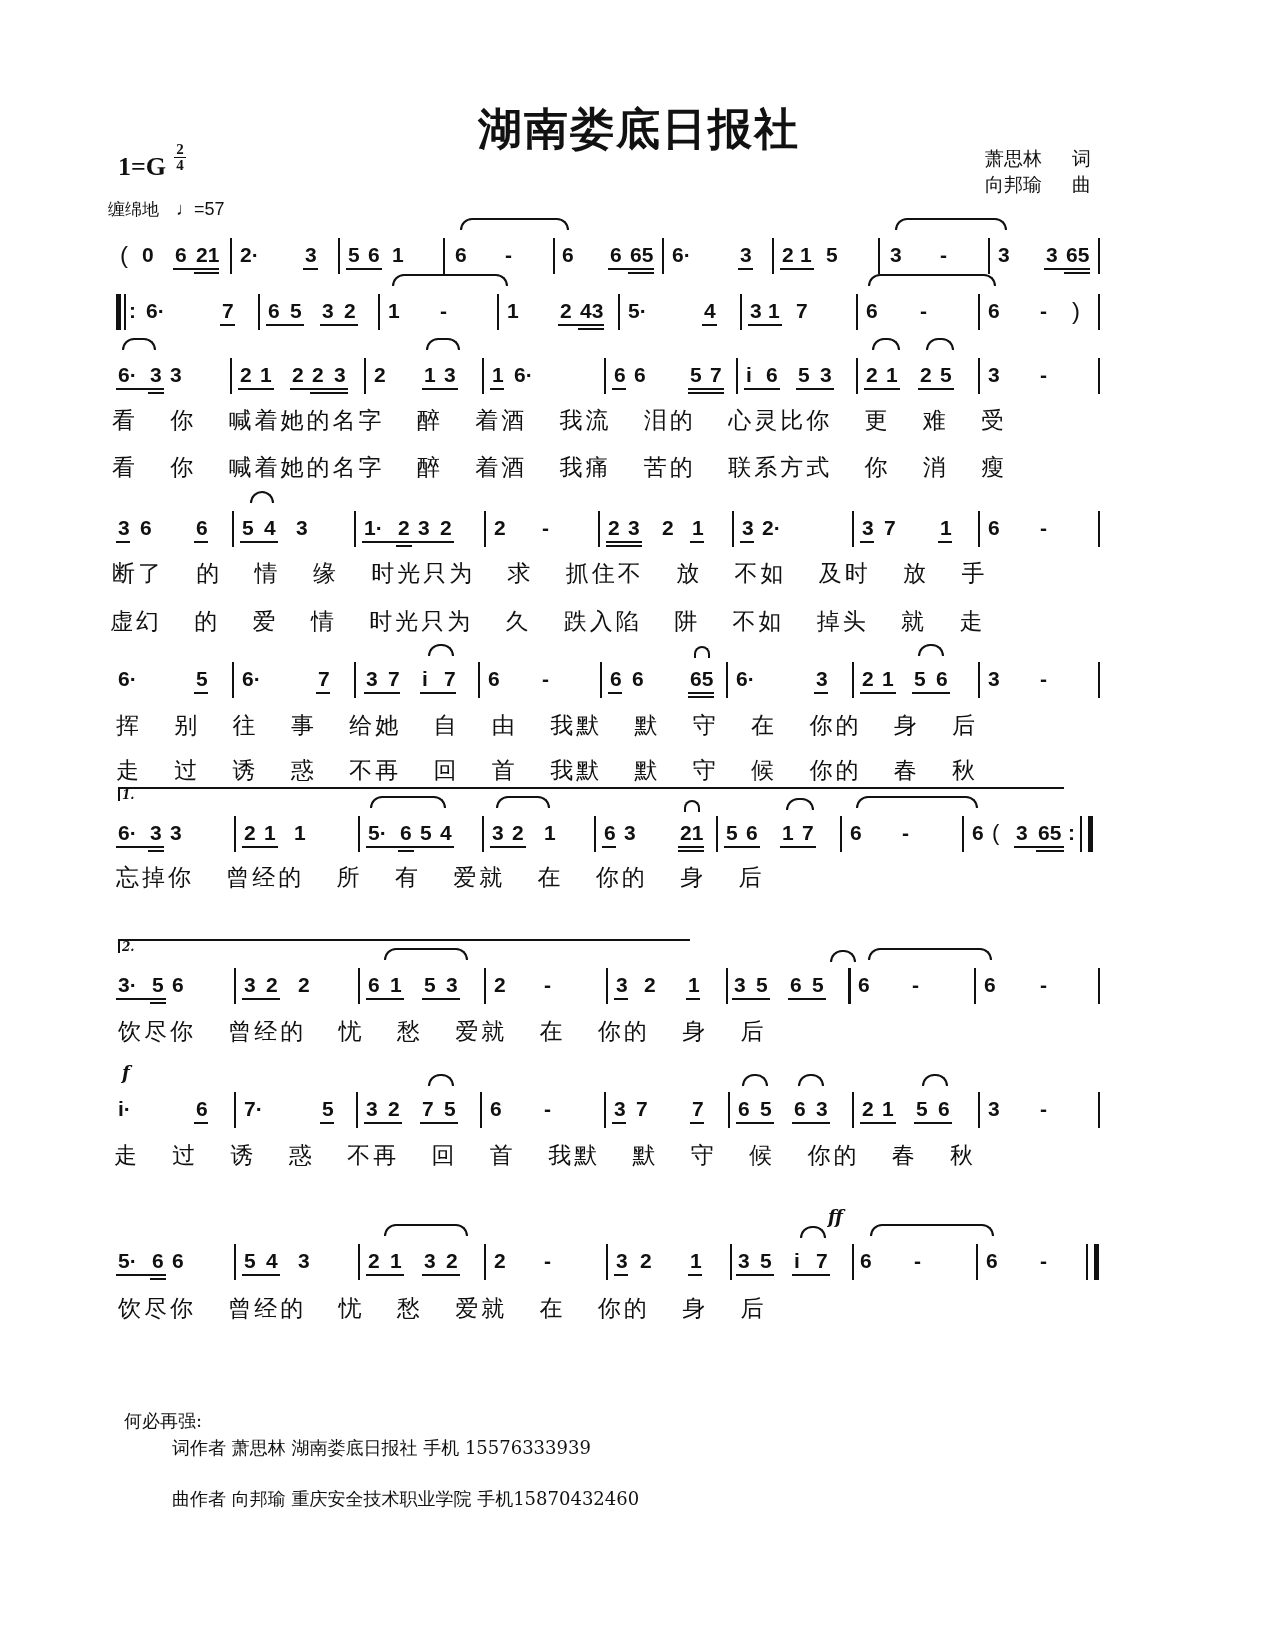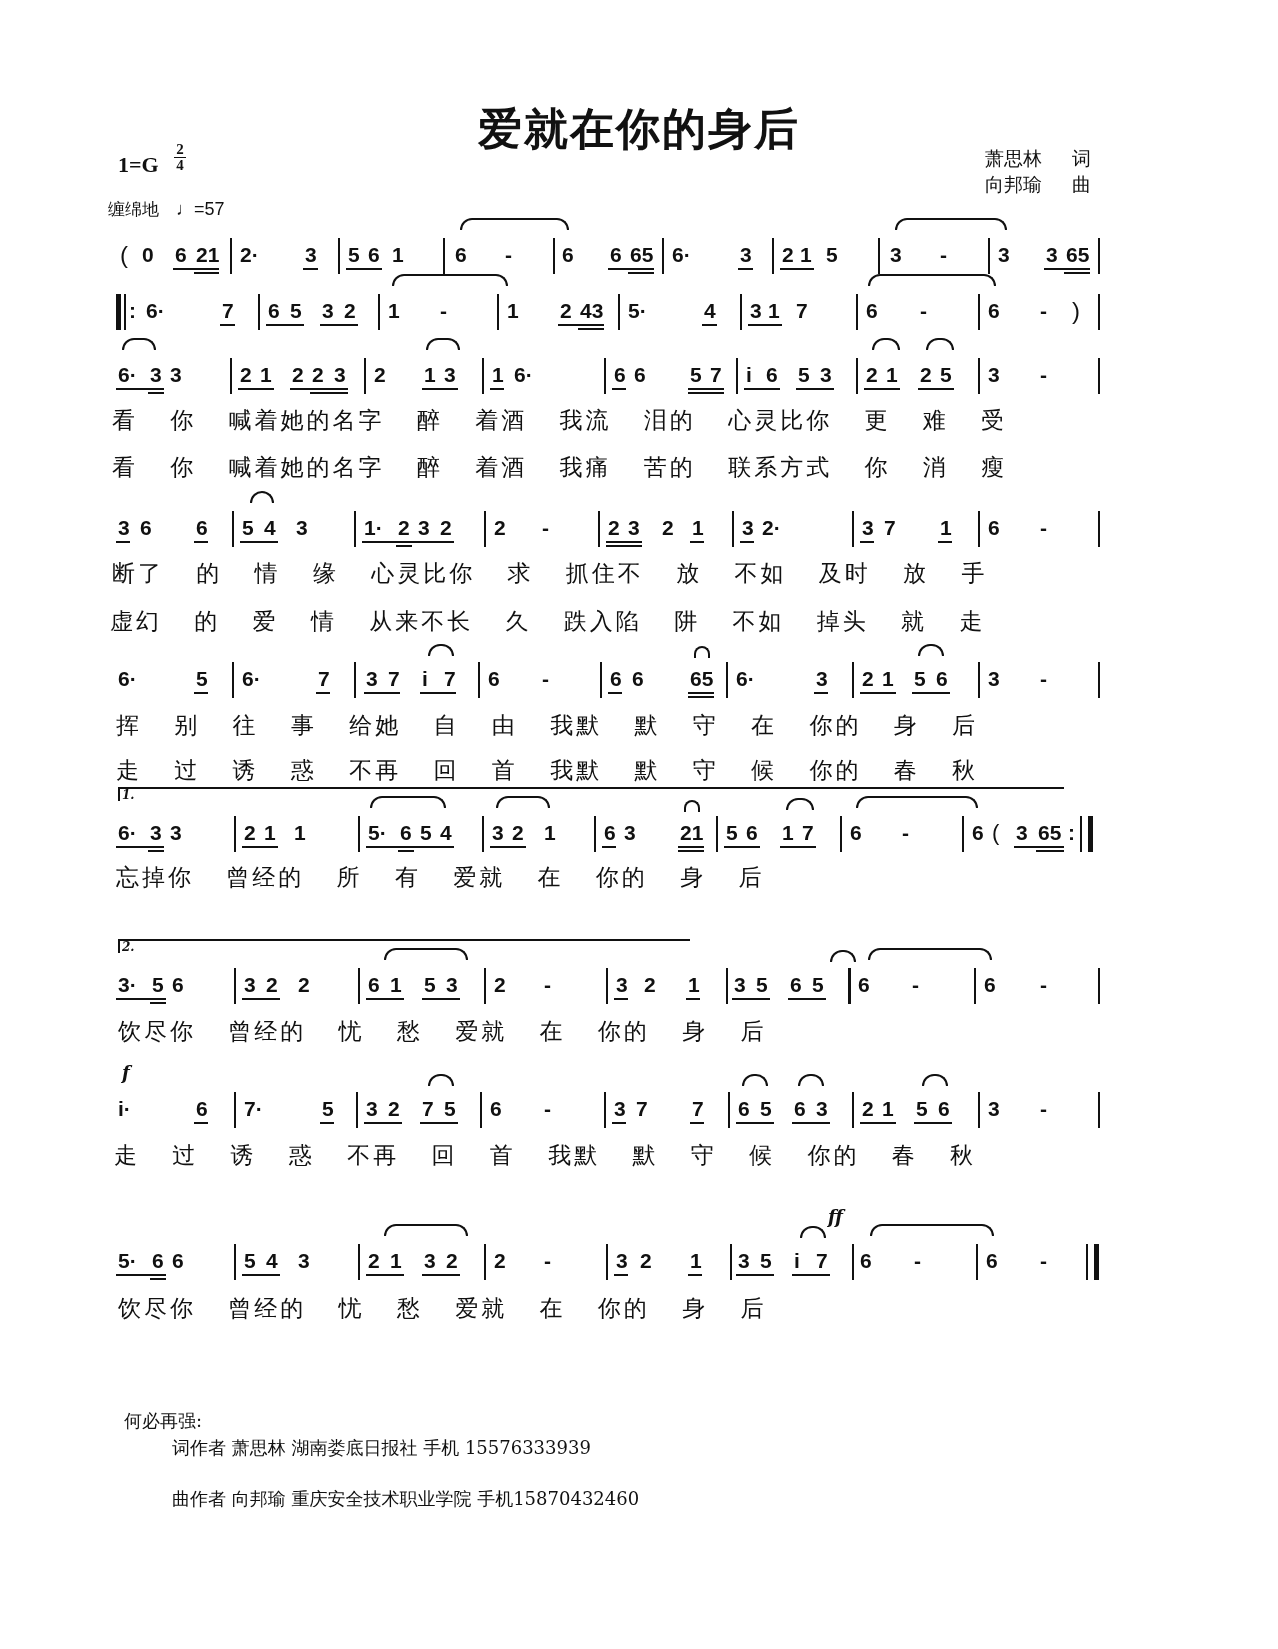--- a/index.html
+++ b/index.html
@@ -17,22 +17,22 @@
   .ul { position:absolute; height:2px; background:#111; }
   .tie { position:absolute; border-top:2px solid #111; border-left:2px solid #111; border-right:2px solid #111; border-radius:20px 20px 0 0; height:10px; border-bottom:none; }
   .volta { position:absolute; height:2px; background:#111; }
   .vmark { position:absolute; font-size:12px; font-family:"DejaVu Serif", serif; font-style:italic; font-weight:bold; }
   .dyn { position:absolute; font-style:italic; font-weight:bold; font-family:"DejaVu Serif", serif; font-size:18px; }
   .contact { position:absolute; font-size:18px; font-family:"DejaVu Serif", serif; }
 </style>
 </head>
 <body>
 
-<div class="abs title">爱就在你的身后</div>
-<div class="abs meta" style="left:118px;top:152px;font-size:22px;">1=G</div>
+<div class="abs title">湖南娄底日报社</div>
+<div class="abs meta" style="left:118px;top:152px;font-size:26px;">1=G</div>
 <div class="abs meta" style="left:174px;top:142px;font-size:15px;line-height:15px;text-align:center;width:12px;">
   <div>2</div>
   <div style="border-top:1px solid #111;">4</div>
 </div>
 <div class="abs credit" style="left:108px;top:198px;font-size:17px;">缠绵地</div>
 <div class="abs meta" style="left:176px;top:199px;font-size:18px;font-weight:normal;font-family:'Liberation Sans',sans-serif;">♩=57</div>
 <div class="abs credit" style="left:985px;top:146px;">萧思林</div>
 <div class="abs credit" style="left:1072px;top:146px;">词</div>
 <div class="abs credit" style="left:985px;top:172px;">向邦瑜</div>
 <div class="abs credit" style="left:1072px;top:172px;">曲</div>
@@ -230,24 +230,24 @@
   <span class="n" style="left:884px;">7</span>
   <span class="n" style="left:940px;">1</span>
   <div class="ul" style="left:860px;top:28px;width:14px;"></div>
     <div class="ul" style="left:938px;top:28px;width:14px;"></div>
   <div class="bar" style="left:978px;"></div>
   <span class="n" style="left:988px;">6</span>
   <span class="n" style="left:1040px;">-</span>
   <div class="bar" style="left:1098px;"></div>
 </div>
 <div class="lyr" style="top:558px;">
-  <span style="left: 112px; letter-spacing: 3px; word-spacing: 22px;">断了 的 情 缘 心灵比你 求 抓住不 放 不如 及时 放 手</span>
+  <span style="left: 112px; letter-spacing: 3px; word-spacing: 22px;">断了 的 情 缘 时光只为 求 抓住不 放 不如 及时 放 手</span>
 </div>
 <div class="lyr" style="top:606px;">
-  <span style="left: 110px; letter-spacing: 3px; word-spacing: 22px;">虚幻 的 爱 情 从来不长 久 跌入陷 阱 不如 掉头 就 走</span>
+  <span style="left: 110px; letter-spacing: 3px; word-spacing: 22px;">虚幻 的 爱 情 时光只为 久 跌入陷 阱 不如 掉头 就 走</span>
 </div>
 
 <div class="row" style="top:664px;">
   <span class="n" style="left:118px;">6·</span>
   <span class="n" style="left:196px;">5</span>
   <div class="ul" style="left:194px;top:28px;width:14px;"></div>
   <div class="bar" style="left:232px;"></div>
   <span class="n" style="left:242px;">6·</span>
   <span class="n" style="left:318px;">7</span>
   <div class="ul" style="left:316px;top:28px;width:14px;"></div>

